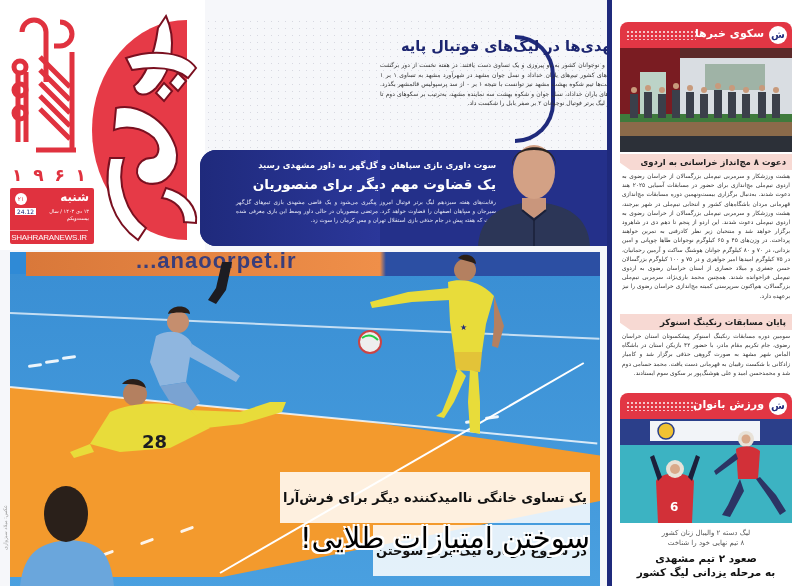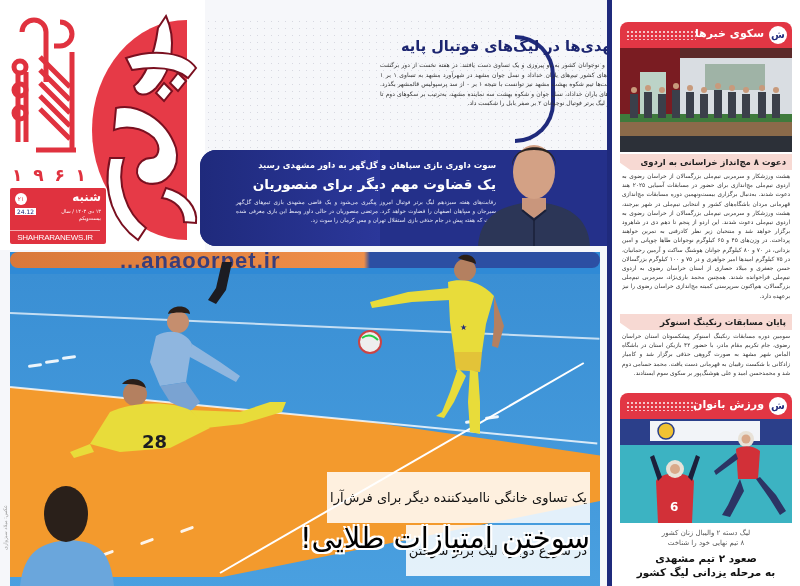--- a/index.html
+++ b/index.html
@@ -3,21 +3,21 @@
 <meta charset="utf-8">
 <style>
   * { box-sizing: border-box; margin: 0; padding: 0; }
   html, body { width: 800px; height: 586px; overflow: hidden; background: #f3f4f7; font-family: "DejaVu Sans", sans-serif; }
   .page { position: relative; width: 800px; height: 586px; background: #f6f7fa; overflow: hidden; }
 
   
   .masthead { position: absolute; left: 0; top: 0; width: 205px; height: 250px; background: #fff; }
   .logo-stripes { position: absolute; left: 10px; top: 12px; width: 74px; height: 150px; }
   .year { position: absolute; left: 12px; top: 165px; width: 74px; display: flex; justify-content: space-between; color: #e0323f; font-weight: bold; font-size: 17px; direction: ltr; }
-  .datebox { position: absolute; left: 10px; top: 188px; width: 96px; height: 56px; background: #e0323f; border-radius: 2px; color: #fff; }
+  .datebox { position: absolute; left: 10px; top: 188px; width: 84px; height: 56px; background: #e0323f; border-radius: 2px; color: #fff; }
   .datebox .day { position: absolute; right: 5px; top: 2px; font-size: 12px; font-weight: bold; direction: rtl; }
   .datebox .issue-circle { position: absolute; left: 5px; top: 5px; width: 12px; height: 12px; border-radius: 50%; background: #fff; color: #e0323f; font-size: 6px; text-align: center; line-height: 12px; }
   .datebox .date-small { position: absolute; left: 5px; top: 20px; background: #fff; color: #1a2a7a; font-size: 6px; padding: 0 2px; }
   .datebox .date-line { position: absolute; right: 5px; top: 20px; font-size: 5px; direction: rtl; width: 48px; line-height: 7px; }
   .datebox .site { position: absolute; left: 0; right: 6px; bottom: 2px; text-align: center; font-size: 8px; letter-spacing: -0.2px; border-top: 1px solid rgba(255,255,255,.6); padding-top: 2px; font-family: "Liberation Sans", sans-serif; }
   .red-disc { position: absolute; left: 92px; top: 20px; width: 190px; height: 220px; border-radius: 50%; background: #e63a47; clip-path: inset(0 50% 0 0); }
   .calligraphy { position: absolute; left: 96px; top: 8px; width: 110px; height: 236px; }
   .dots-bg { position: absolute; left: 205px; top: 18px; width: 400px; height: 130px;
     background-image: radial-gradient(#c9cbd6 0.8px, transparent 1px); background-size: 7px 7px; opacity: .7; }
   .bracket { position: absolute; left: 515px; top: 35px; width: 40px; height: 108px; border: 4px solid #1f2a7c; border-left: none; border-radius: 0 40px 40px 0; }
@@ -27,29 +27,29 @@
   
   .ref-panel { position: absolute; left: 200px; top: 150px; width: 436px; height: 96px; background: #24308a; border-radius: 16px; overflow: hidden; }
   .ref-panel::before { content: ""; position: absolute; left: 0; top: 0; width: 180px; height: 96px; background: linear-gradient(90deg,#1f2a7c,#2b379a); }
   .ref-kicker { position: absolute; right: 140px; top: 10px; direction: rtl; color: #fff; font-size: 8.5px; font-weight: bold; }
   .ref-headline { position: absolute; right: 140px; top: 26px; direction: rtl; color: #fff; font-size: 13.5px; font-weight: bold; letter-spacing: -0.3px; }
   .ref-body { position: absolute; right: 140px; top: 48px; width: 260px; direction: rtl; text-align: justify; color: #e7e9f6; font-size: 5.6px; line-height: 9px; }
   .ref-photo { position: absolute; left: 270px; top: -18px; width: 125px; height: 116px; }
 
   
   .main-photo { position: absolute; left: 10px; top: 252px; width: 590px; height: 334px; overflow: hidden; background: #2f8ad6; }
-  .banner { position: absolute; left: 0; top: 0; width: 590px; height: 16px; background: linear-gradient(90deg,#d9783a,#ef8f49 60%,#2c4fa3 61%,#2c4fa3); border-radius: 11px; }
+  .banner { position: absolute; left: 16px; top: 0; width: 590px; height: 24px; background: linear-gradient(90deg,#d9783a,#ef8f49 60%,#2c4fa3 61%,#2c4fa3); }
   .banner-text { position: absolute; left: 110px; top: -4px; color: #3a3e7a; font-size: 22px; font-weight: bold; font-family: "Liberation Sans", sans-serif; letter-spacing: 1px; }
   .court-blue { position: absolute; left: 0; top: 22px; width: 590px; height: 320px; background: linear-gradient(180deg,#3a8fd4,#4aa0e0); }
   .dash { position: absolute; height: 3px; width: 14px; background: #fff; border-radius: 2px; opacity: .9; }
   .players { position: absolute; left: 0; top: 0; width: 590px; height: 334px; }
   .photo-credit { position: absolute; left: 2px; top: 490px; width: 8px; height: 60px; font-size: 5px; color: #999; writing-mode: vertical-rl; transform: rotate(180deg); }
 
   .main-kicker { position: absolute; right: 210px; top: 472px; direction: rtl; text-align: right; }
-  .main-kicker span { display: inline-block; background: rgba(255,255,255,.85); color: #111; font-weight: normal; font-size: 13px; padding: 16px 3px; line-height: 19px; letter-spacing: -0.3px; }
+  .main-kicker span { display: inline-block; background: rgba(255,255,255,.85); color: #111; font-weight: bold; font-size: 13px; padding: 16px 3px; line-height: 19px; letter-spacing: -0.3px; }
   .main-headline { position: absolute; right: 210px; top: 521px; direction: rtl; color: #000000; font-weight: normal; font-size: 29px; letter-spacing: -0.6px; text-shadow: 2px 2px 0 #fff, -2px -2px 0 #fff, 2px -2px 0 #fff, -2px 2px 0 #fff, 0 2px 0 #fff, 2px 0 0 #fff; }
 
   
   .col-divider { position: absolute; left: 607px; top: 0; width: 5px; height: 586px; background: #1f2a7c; }
 
   
   .right-col { position: absolute; left: 612px; top: 0; width: 188px; height: 586px; background: #fff; }
   .section-bar { position: absolute; left: 8px; width: 172px; height: 26px; background: #e23644; border-radius: 8px 8px 0 0; overflow: hidden; }
   .section-bar::before { content: ""; position: absolute; left: 6px; top: 8px; width: 70px; height: 10px;
     background-image: radial-gradient(#fff 0.9px, transparent 1.2px); background-size: 4px 4px; opacity: .7; }

